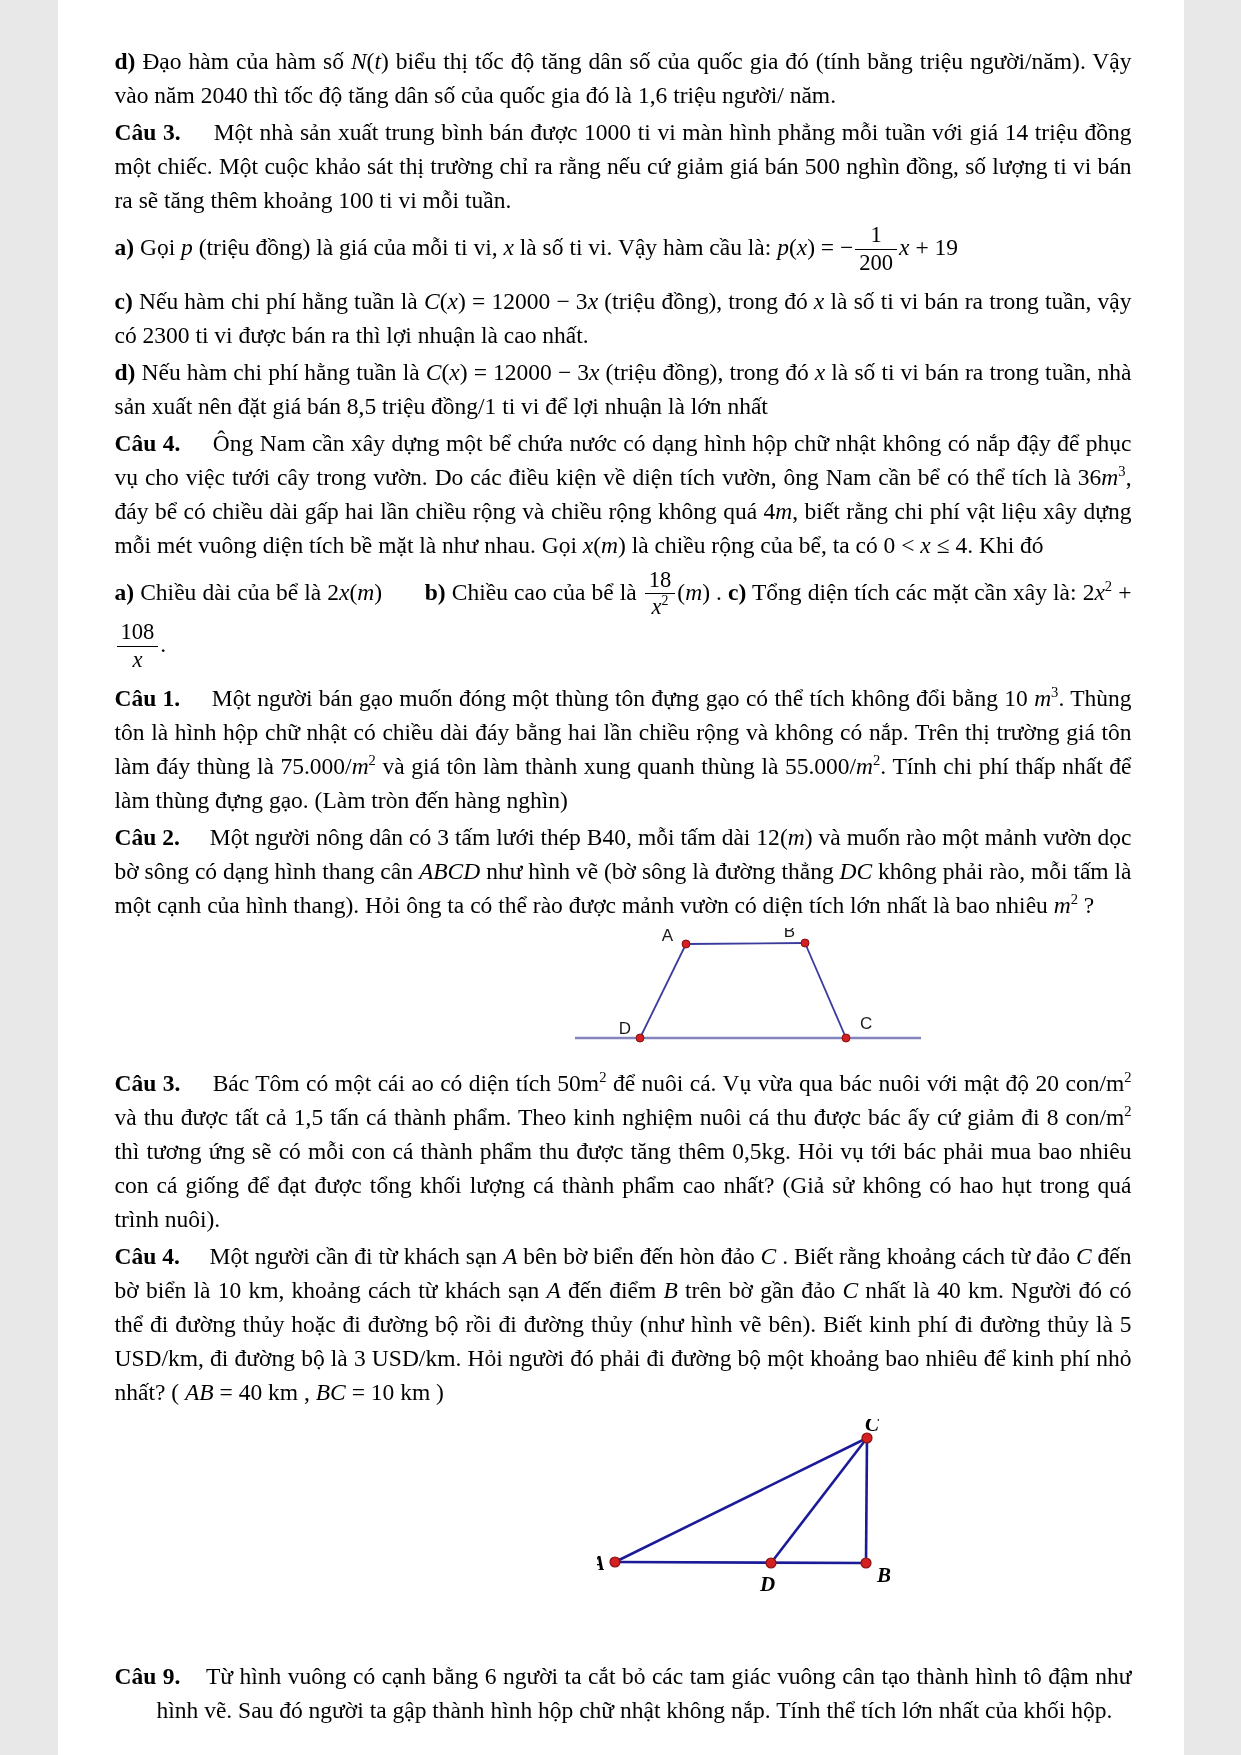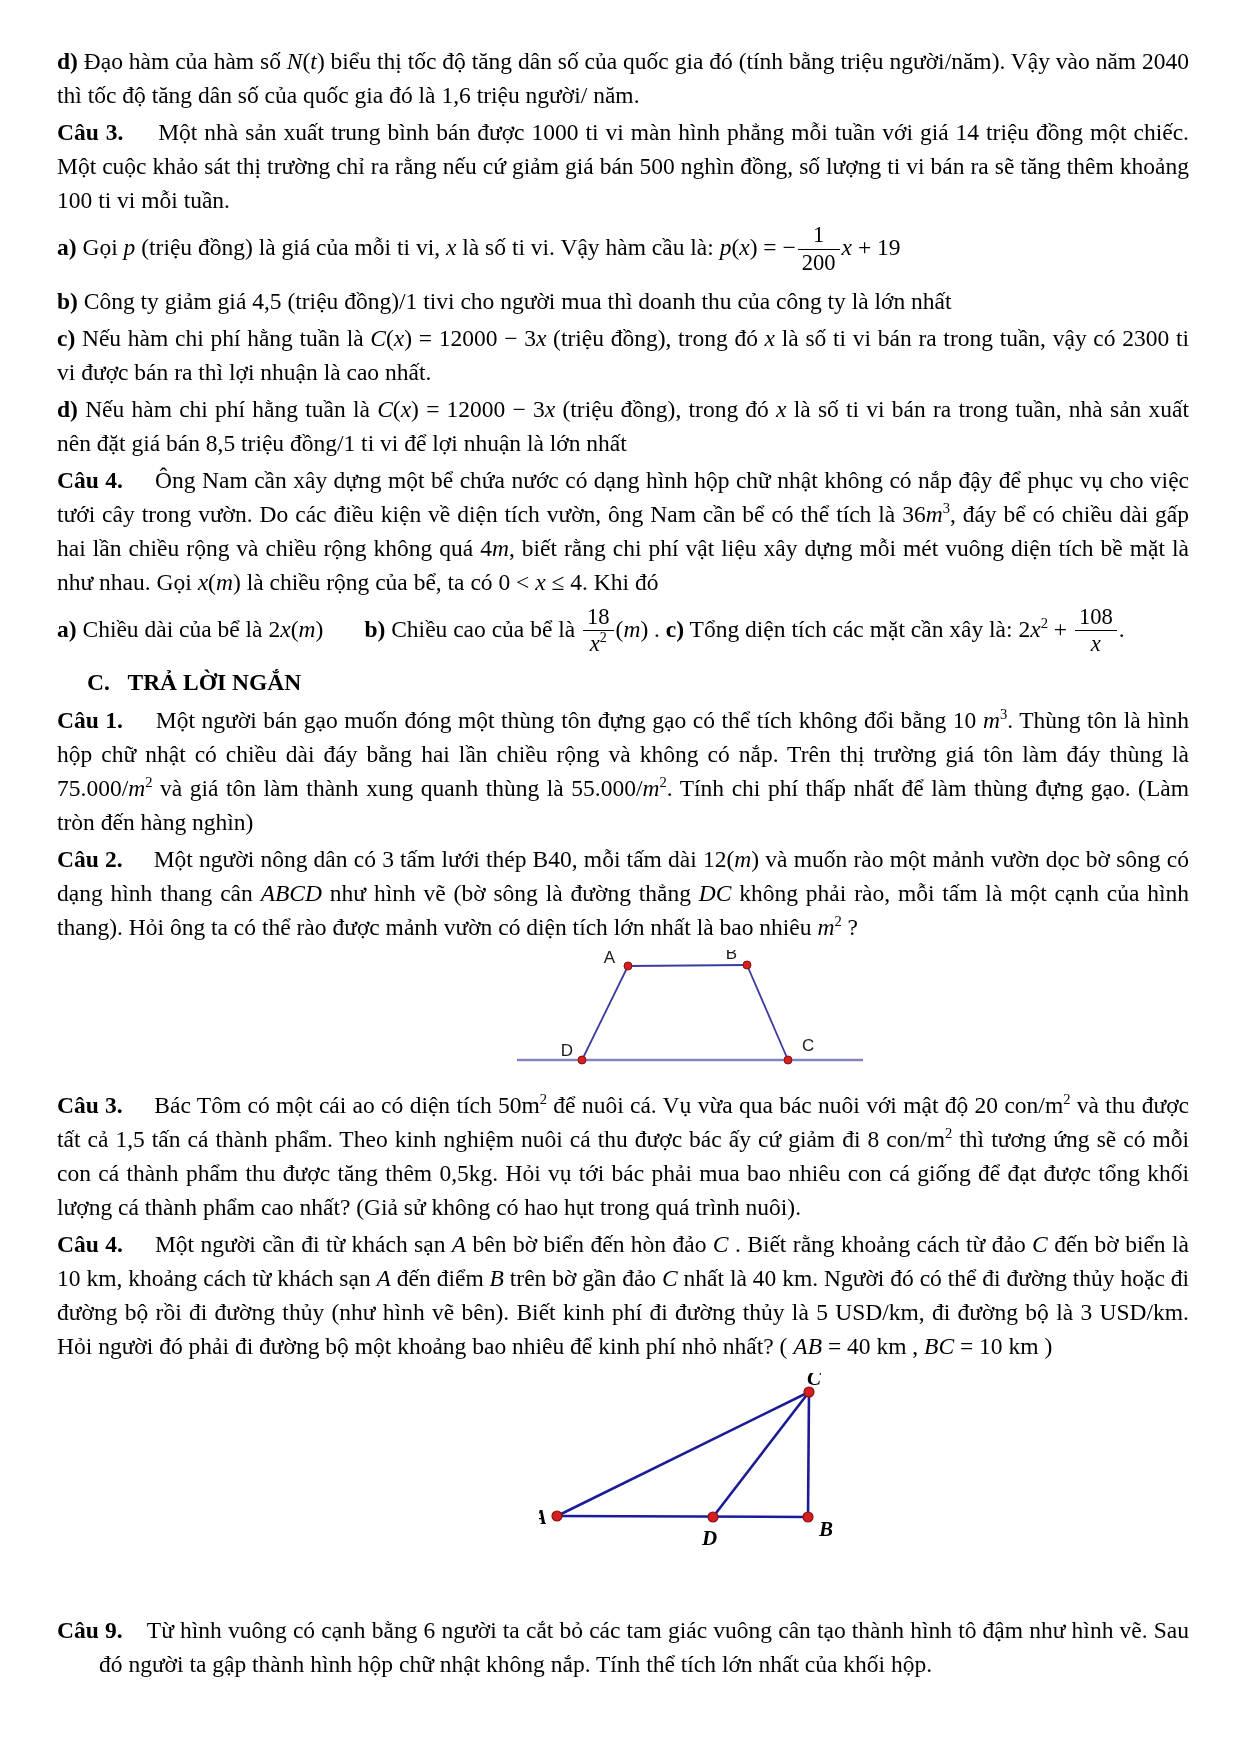--- a/index.html
+++ b/index.html
@@ -1,18 +1,18 @@
 <!DOCTYPE html>
 <html lang="vi"><head>
 <meta charset="utf-8">
 <style>
   html,body{margin:0;padding:0;background:#e8e8e8;}
   .page{
     position:relative;
-    width:1241px;height:1755px;
+    width:1126px;height:1755px;
     margin:0 auto;
     background:#ffffff;
     color:#000;
     font-family:"Liberation Serif","DejaVu Serif",serif;
     font-size:23.5px;
     line-height:34px;
     box-sizing:border-box;
     padding:44px 52px 40px 57px;
     overflow:hidden;
   }
@@ -38,26 +38,24 @@
 </style>
 </head>
 <body>
 
 <div class="page">
 
   <div>
       <div class="para"><span class="seg-b">d)</span><span class="seg-n"> Đạo hàm của hàm số </span><span class="seg-i">N</span><span class="seg-n">(</span><span class="seg-i">t</span><span class="seg-n">)</span><span class="seg-n"> biểu thị tốc độ tăng dân số của quốc gia đó (tính bằng triệu người/năm). Vậy vào năm 2040 thì tốc độ tăng dân số của quốc gia đó là 1,6 triệu người/ năm.</span></div>
       <div class="para"><span class="seg-b">Câu 3.</span><span class="seg-n">&nbsp;&nbsp;&nbsp;&nbsp; Một nhà sản xuất trung bình bán được 1000 ti vi màn hình phẳng mỗi tuần với giá 14 triệu đồng một chiếc. Một cuộc khảo sát thị trường chỉ ra rằng nếu cứ giảm giá bán 500 nghìn đồng, số lượng ti vi bán ra sẽ tăng thêm khoảng 100 ti vi mỗi tuần.</span></div>
       <div class="para tall"><span class="seg-b">a)</span><span class="seg-n"> Gọi </span><span class="seg-i">p</span><span class="seg-n"> (triệu đồng) là giá của mỗi ti vi, </span><span class="seg-i">x</span><span class="seg-n"> là số ti vi. Vậy hàm cầu là: </span><span class="seg-i">p</span><span class="seg-n">(</span><span class="seg-i">x</span><span class="seg-n">) = −</span><span class="frac"><span class="num"><span class="seg-n">1</span></span><span class="den"><span class="seg-n">200</span></span></span><span class="seg-i">x</span><span class="seg-n"> + 19</span></div>
-      <div class="para"><span class="seg-b">b)</span><span class="seg-n"> Công ty giảm giá 4,5 (triệu đồng)/1 tivi cho người mua thì doanh thu của công ty là lớn nhất</span></div>
       <div class="para"><span class="seg-b">c)</span><span class="seg-n"> Nếu hàm chi phí hằng tuần là </span><span class="seg-i">C</span><span class="seg-n">(</span><span class="seg-i">x</span><span class="seg-n">) = 12000 − 3</span><span class="seg-i">x</span><span class="seg-n"> (triệu đồng), trong đó </span><span class="seg-i">x</span><span class="seg-n"> là số ti vi bán ra trong tuần, vậy có 2300 ti vi được bán ra thì lợi nhuận là cao nhất.</span></div>
       <div class="para"><span class="seg-b">d)</span><span class="seg-n"> Nếu hàm chi phí hằng tuần là </span><span class="seg-i">C</span><span class="seg-n">(</span><span class="seg-i">x</span><span class="seg-n">) = 12000 − 3</span><span class="seg-i">x</span><span class="seg-n"> (triệu đồng), trong đó </span><span class="seg-i">x</span><span class="seg-n"> là số ti vi bán ra trong tuần, nhà sản xuất nên đặt giá bán 8,5 triệu đồng/1 ti vi để lợi nhuận là lớn nhất</span></div>
       <div class="para"><span class="seg-b">Câu 4.</span><span class="seg-n">&nbsp;&nbsp;&nbsp;&nbsp; Ông Nam cần xây dựng một bể chứa nước có dạng hình hộp chữ nhật không có nắp đậy để phục vụ cho việc tưới cây trong vườn. Do các điều kiện về diện tích vườn, ông Nam cần bể có thể tích là 36</span><span class="seg-i">m</span><span class="seg-sup">3</span><span class="seg-n">, đáy bể có chiều dài gấp hai lần chiều rộng và chiều rộng không quá 4</span><span class="seg-i">m</span><span class="seg-n">, biết rằng chi phí vật liệu xây dựng mỗi mét vuông diện tích bề mặt là như nhau. Gọi </span><span class="seg-i">x</span><span class="seg-n">(</span><span class="seg-i">m</span><span class="seg-n">)</span><span class="seg-n"> là chiều rộng của bể, ta có 0 &lt; </span><span class="seg-i">x</span><span class="seg-n"> ≤ 4. Khi đó</span></div>
       <div class="para tall"><span class="seg-b">a)</span><span class="seg-n"> Chiều dài của bể là 2</span><span class="seg-i">x</span><span class="seg-n">(</span><span class="seg-i">m</span><span class="seg-n">)</span><span class="seg-n">&nbsp;&nbsp;&nbsp;&nbsp;&nbsp;&nbsp; </span><span class="seg-b">b)</span><span class="seg-n"> Chiều cao của bể là </span><span class="frac"><span class="num"><span class="seg-n">18</span></span><span class="den"><span class="seg-i">x</span><span class="seg-sup">2</span></span></span><span class="seg-n">(</span><span class="seg-i">m</span><span class="seg-n">) . </span><span class="seg-b">c)</span><span class="seg-n"> Tổng diện tích các mặt cần xây là: 2</span><span class="seg-i">x</span><span class="seg-sup">2</span><span class="seg-n"> + </span><span class="frac"><span class="num"><span class="seg-n">108</span></span><span class="den"><span class="seg-i">x</span></span></span><span class="seg-n">.</span></div>
-      <div class="para head"><span class="seg-b">C.&nbsp;&nbsp;&nbsp;TRẢ LỜI NGẮN</span></div>
       <div class="para"><span class="seg-b">Câu 1.</span><span class="seg-n">&nbsp;&nbsp;&nbsp;&nbsp; Một người bán gạo muốn đóng một thùng tôn đựng gạo có thể tích không đổi bằng 10 </span><span class="seg-i">m</span><span class="seg-sup">3</span><span class="seg-n">. Thùng tôn là hình hộp chữ nhật có chiều dài đáy bằng hai lần chiều rộng và không có nắp. Trên thị trường giá tôn làm đáy thùng là 75.000/</span><span class="seg-i">m</span><span class="seg-sup">2</span><span class="seg-n"> và giá tôn làm thành xung quanh thùng là 55.000/</span><span class="seg-i">m</span><span class="seg-sup">2</span><span class="seg-n">. Tính chi phí thấp nhất để làm thùng đựng gạo. (Làm tròn đến hàng nghìn)</span></div>
       <div class="para"><span class="seg-b">Câu 2.</span><span class="seg-n">&nbsp;&nbsp;&nbsp;&nbsp; Một người nông dân có 3 tấm lưới thép B40, mỗi tấm dài 12</span><span class="seg-n">(</span><span class="seg-i">m</span><span class="seg-n">)</span><span class="seg-n"> và muốn rào một mảnh vườn dọc bờ sông có dạng hình thang cân </span><span class="seg-i">ABCD</span><span class="seg-n"> như hình vẽ (bờ sông là đường thẳng </span><span class="seg-i">DC</span><span class="seg-n"> không phải rào, mỗi tấm là một cạnh của hình thang). Hỏi ông ta có thể rào được mảnh vườn có diện tích lớn nhất là bao nhiêu </span><span class="seg-i">m</span><span class="seg-sup">2</span><span class="seg-n"> ?</span></div>
     </div>
 
   <svg class="diagram diagram-trapezoid" width="352" height="124" viewBox="0 0 352 124">
     <line x1="2" y1="110" x2="348" y2="110" stroke="#8585bd" stroke-width="2.4"></line>
     <line x1="113" y1="16" x2="232" y2="15" stroke="#3b3b9e" stroke-width="1.8"></line>
     <line x1="113" y1="16" x2="67" y2="110" stroke="#3b3b9e" stroke-width="1.8"></line>
     <line x1="232" y1="15" x2="273" y2="110" stroke="#3b3b9e" stroke-width="1.8"></line>
     <circle cx="113" cy="16" r="4" fill="#d42020" stroke="#8a1010" stroke-width="1"></circle>

